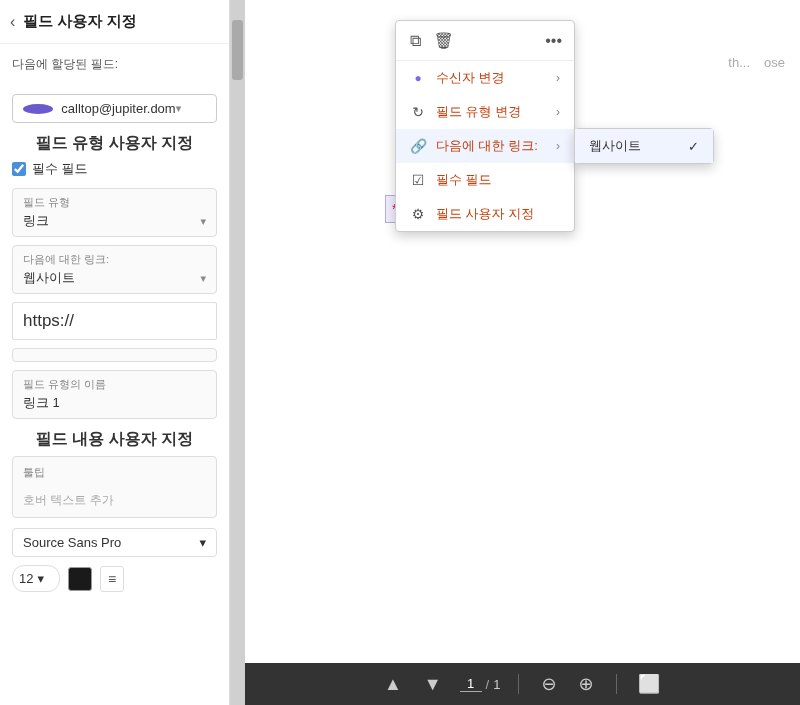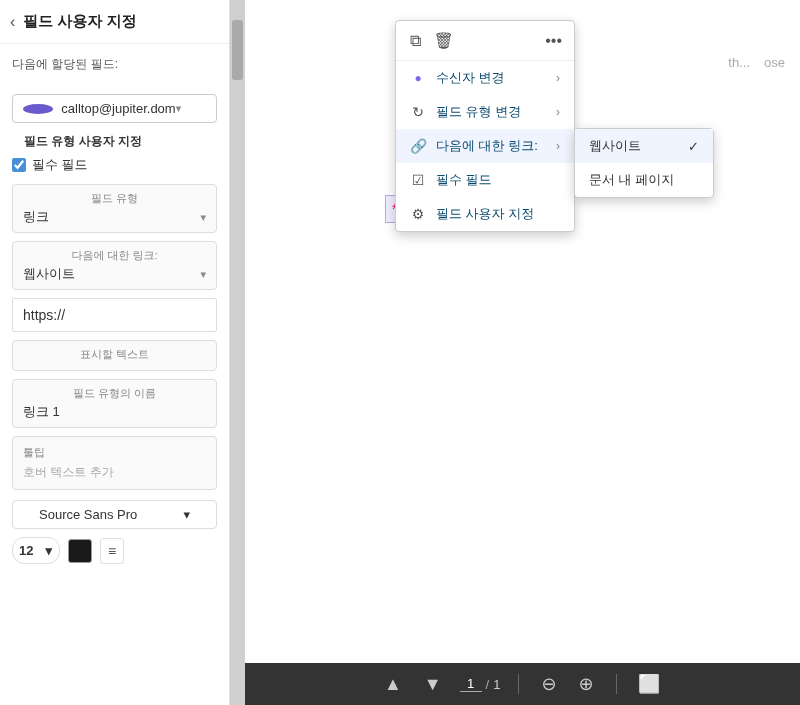--- a/index.html
+++ b/index.html
@@ -10,49 +10,49 @@
     
     .left-panel { width: 230px; background: #fff; border-right: 1px solid #ddd; display: flex; flex-direction: column; overflow-y: auto; }
 
     .left-panel-header { display: flex; align-items: center; padding: 12px 10px; border-bottom: 1px solid #eee; gap: 8px; }
     .back-btn { background: none; border: none; cursor: pointer; font-size: 16px; color: #555; }
     .panel-title { font-size: 15px; font-weight: 600; color: #222; }
 
     .left-panel-body { padding: 12px; flex: 1; }
 
     .section-label { font-size: 12px; color: #555; margin-bottom: 21px; }
-    .section-label-bold { font-size: 12px; color: #333; font-weight: 600; margin: 10px 12px 6px; }
+    .section-label-bold { font-size: 16px; color: #333; font-weight: 600; margin: 10px 12px 6px; text-align: center; }
 
     .dropdown-field { border: 1px solid #ccc; border-radius: 4px; padding: 6px 10px; display: flex; align-items: center; justify-content: space-between; background: #fff; cursor: pointer; margin-bottom: 8px; }
     .dropdown-field .dot { width: 10px; height: 10px; border-radius: 50%; background: #6a5acd; margin-right: 8px; display: inline-block; }
     .dropdown-field span { flex: 1; font-size: 13px; color: #333; }
     .dropdown-field .chevron { color: #888; font-size: 11px; }
 
     .checkbox-row { display: flex; align-items: center; gap: 6px; margin-bottom: 10px; }
     .checkbox-row input[type="checkbox"] { width: 14px; height: 14px; accent-color: #4a90d9; }
     .checkbox-row label { font-size: 13px; color: #333; }
 
     .field-group { border: 1px solid #ddd; border-radius: 4px; padding: 6px 10px; margin-bottom: 8px; background: #fafafa; }
-    .field-group-label { font-size: 11px; color: #888; margin-bottom: 2px; text-align: center; }
+    .field-group-label { font-size: 11px; color: #888; margin-bottom: 2px; }
     .field-group-value { font-size: 13px; color: #333; display: flex; justify-content: space-between; align-items: center; }
     .field-group-value .chevron { color: #888; font-size: 11px; }
 
-    .input-field { border: 1px solid #ddd; border-radius: 2px; padding: 8px 10px; margin-bottom: 8px; background: #fff; width: 100%; font-size: 14px; color: #333; }
+    .input-field { border: 1px solid #ddd; border-radius: 2px; padding: 8px 10px; margin-bottom: 8px; background: #fff; width: 100%; font-size: 17px; color: #333; }
 
     .tooltip-field { border: 1px solid #ddd; border-radius: 4px; padding: 8px 10px; margin-bottom: 8px; background: #fafafa; min-height: 50px; }
-    .tooltip-label { font-size: 11px; color: #888; margin-bottom: 4px; }
+    .tooltip-label { font-size: 11px; color: #888; margin-bottom: 12px; }
     .tooltip-hint { font-size: 12px; color: #aaa; }
 
     .text-format-section { margin-top: 10px; }
 
-    .font-dropdown { border: 1px solid #ddd; border-radius: 4px; padding: 6px 26px; display: flex; align-items: flex-start; justify-content: space-between; background: #fff; cursor: pointer; margin-bottom: 8px; }
+    .font-dropdown { border: 1px solid #ddd; border-radius: 4px; padding: 6px 10px; display: flex; align-items: flex-start; justify-content: space-between; background: #fff; cursor: pointer; margin-bottom: 8px; }
     .font-dropdown span { font-size: 13px; color: #333; }
 
     .format-row { display: flex; align-items: center; gap: 8px; }
-    .size-dropdown { border: 1px solid #ddd; border-radius: 12px; padding: 5px 6px; display: flex; align-items: center; gap: 12px; background: #fff; cursor: pointer; min-width: 48px; font-weight: bold; }
+    .size-dropdown { border: 1px solid #ddd; border-radius: 12px; padding: 5px 6px; display: flex; align-items: center; gap: 4px; background: #fff; cursor: pointer; min-width: 48px; }
     .size-dropdown span { font-size: 13px; color: #333; }
     .color-swatch { width: 24px; height: 24px; border-radius: 3px; background: #1a1a1a; border: 1px solid #999; cursor: pointer; }
     .align-btn { border: 1px solid #ddd; border-radius: 3px; padding: 4px 7px; background: #fff; cursor: pointer; font-size: 14px; color: #555; }
 
     
     .scrollbar-panel { width: 15px; background: #d0d0d0; position: relative; display: flex; flex-direction: column; align-items: center; }
     .scrollbar-thumb { width: 11px; background: #aaa; border-radius: 3px; height: 60px; margin-top: 20px; }
 
     
     .canvas-area { flex: 1; background: #d8d8d8; position: relative; display: flex; flex-direction: column; }
@@ -63,21 +63,21 @@
     .context-menu-container { position: absolute; top: 20px; left: 150px; z-index: 100; }
 
     .context-menu-main { background: #fff; border: 1px solid #ccc; border-radius: 4px; box-shadow: 0 4px 12px rgba(0,0,0,0.2); min-width: 180px; }
     .context-menu-top { display: flex; align-items: center; gap: 8px; padding: 8px 12px; border-bottom: 1px solid #eee; }
     .ctx-icon-btn { background: none; border: none; cursor: pointer; font-size: 16px; color: #555; padding: 2px; }
     .ctx-spacer { flex: 1; }
     .ctx-dots { font-size: 16px; color: #555; cursor: pointer; }
 
     .context-menu-item { display: flex; align-items: center; gap: 10px; padding: 8px 14px; cursor: pointer; position: relative; }
     .context-menu-item .item-icon { font-size: 14px; color: #555; width: 16px; text-align: center; }
-    .context-menu-item .item-label { font-size: 13px; color: #0c4a6e; flex: 1; }
+    .context-menu-item .item-label { font-size: 13px; color: #c2410c; flex: 1; }
     .context-menu-item .item-arrow { font-size: 12px; color: #888; }
     .check-icon { font-size: 13px; color: #555; width: 16px; }
 
     
     .submenu { position: absolute; left: 100%; top: 0; background: #fff; border: 1px solid #ccc; border-radius: 4px; box-shadow: 0 4px 12px rgba(0,0,0,0.2); min-width: 140px; z-index: 200; }
     .submenu-item { display: flex; align-items: center; justify-content: space-between; padding: 8px 14px; cursor: pointer; }
     .submenu-item.active { background: #f0f4ff; }
     .submenu-item span { font-size: 13px; color: #333; }
     .submenu-check { font-size: 13px; color: #4a90d9; }
 
@@ -135,30 +135,30 @@
         <div class="field-group-label">다음에 대한 링크:</div>
         <div class="field-group-value">
           <span>웹사이트</span>
           <span class="chevron">▾</span>
         </div>
       </div>
 
       <input class="input-field" type="text" value="https://" placeholder="https://" style="">
 
       <div class="field-group">
-        <div class="field-group-label">표시할 텍스트</div>
       </div>
 
       <div class="field-group">
         <div class="field-group-label">필드 유형의 이름</div>
         <div class="field-group-value">
           <span>링크 1</span>
         </div>
       </div>
 
+      <div class="section-label-bold">필드 내용 사용자 지정</div>
 
       <div class="tooltip-field">
         <div class="tooltip-label">툴팁</div>
         <div class="tooltip-hint">호버 텍스트 추가</div>
       </div>
 
       <div class="text-format-section">
         <div class="font-dropdown">
           <span>Source Sans Pro</span>
           <span class="chevron">▾</span>
@@ -209,23 +209,20 @@
 
           <div class="context-menu-item" style="background:#f0f4ff; position:relative;">
             <span class="item-icon">🔗</span>
             <span class="item-label">다음에 대한 링크:</span>
             <span class="item-arrow">›</span>
 
             <div class="submenu" style="top:-1px;">
               <div class="submenu-item active">
                 <span>웹사이트</span>
                 <span class="submenu-check">✓</span>
-              </div>
-              <div class="submenu-item">
-                <span>문서 내 페이지</span>
               </div>
             </div>
           </div>
 
           <div class="context-menu-item">
             <span class="item-icon check-icon">☑</span>
             <span class="item-label">필수 필드</span>
           </div>
 
           <div class="context-menu-item">

